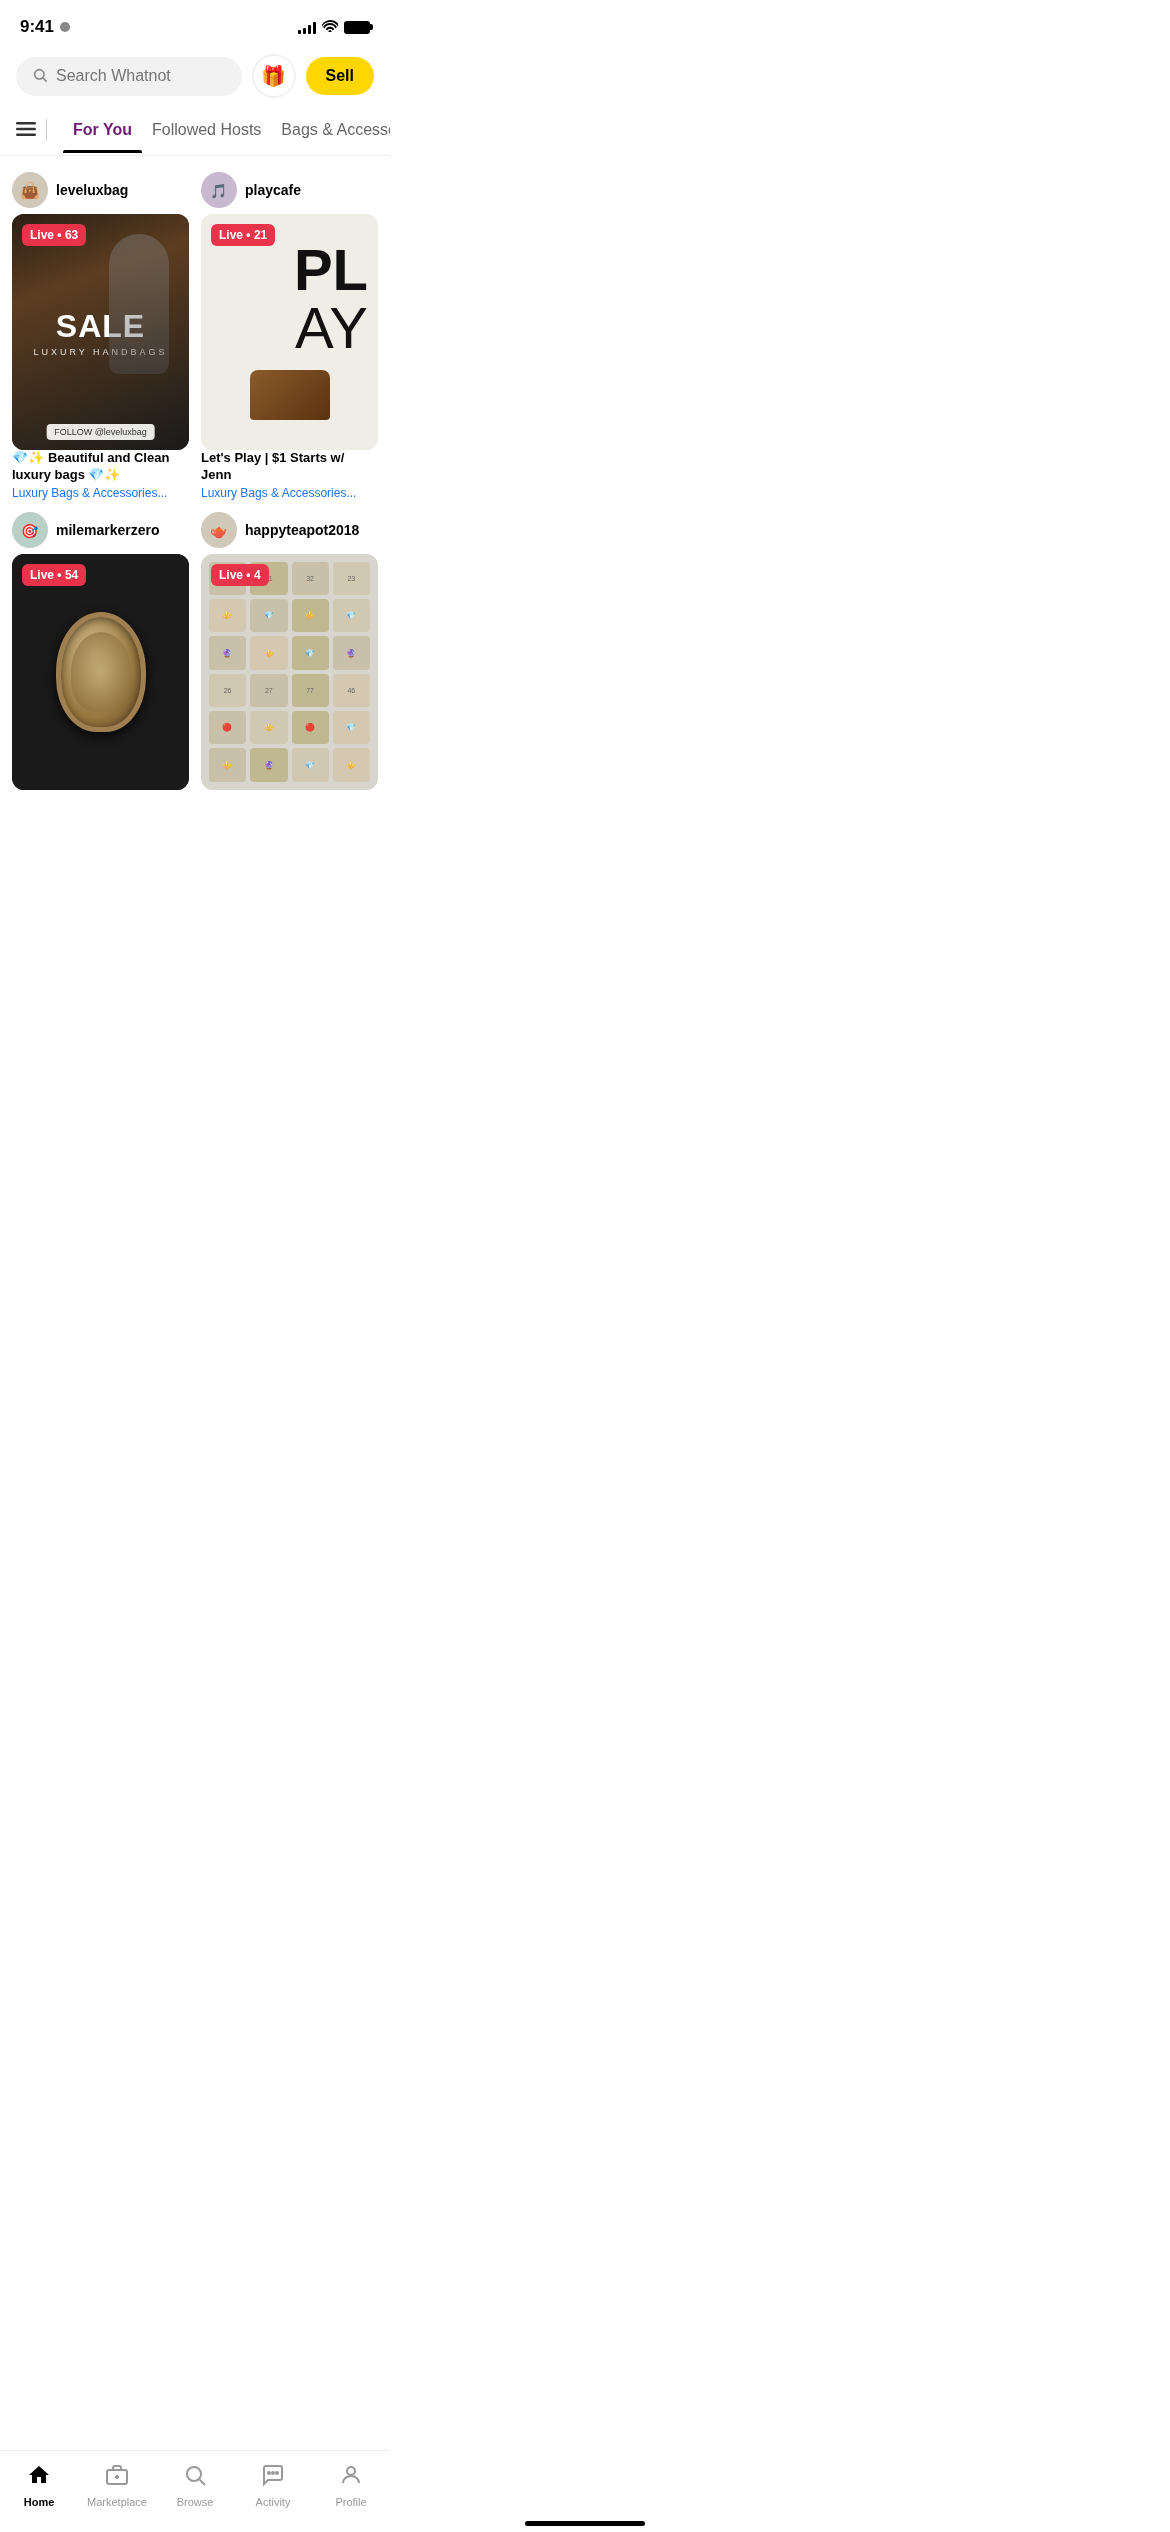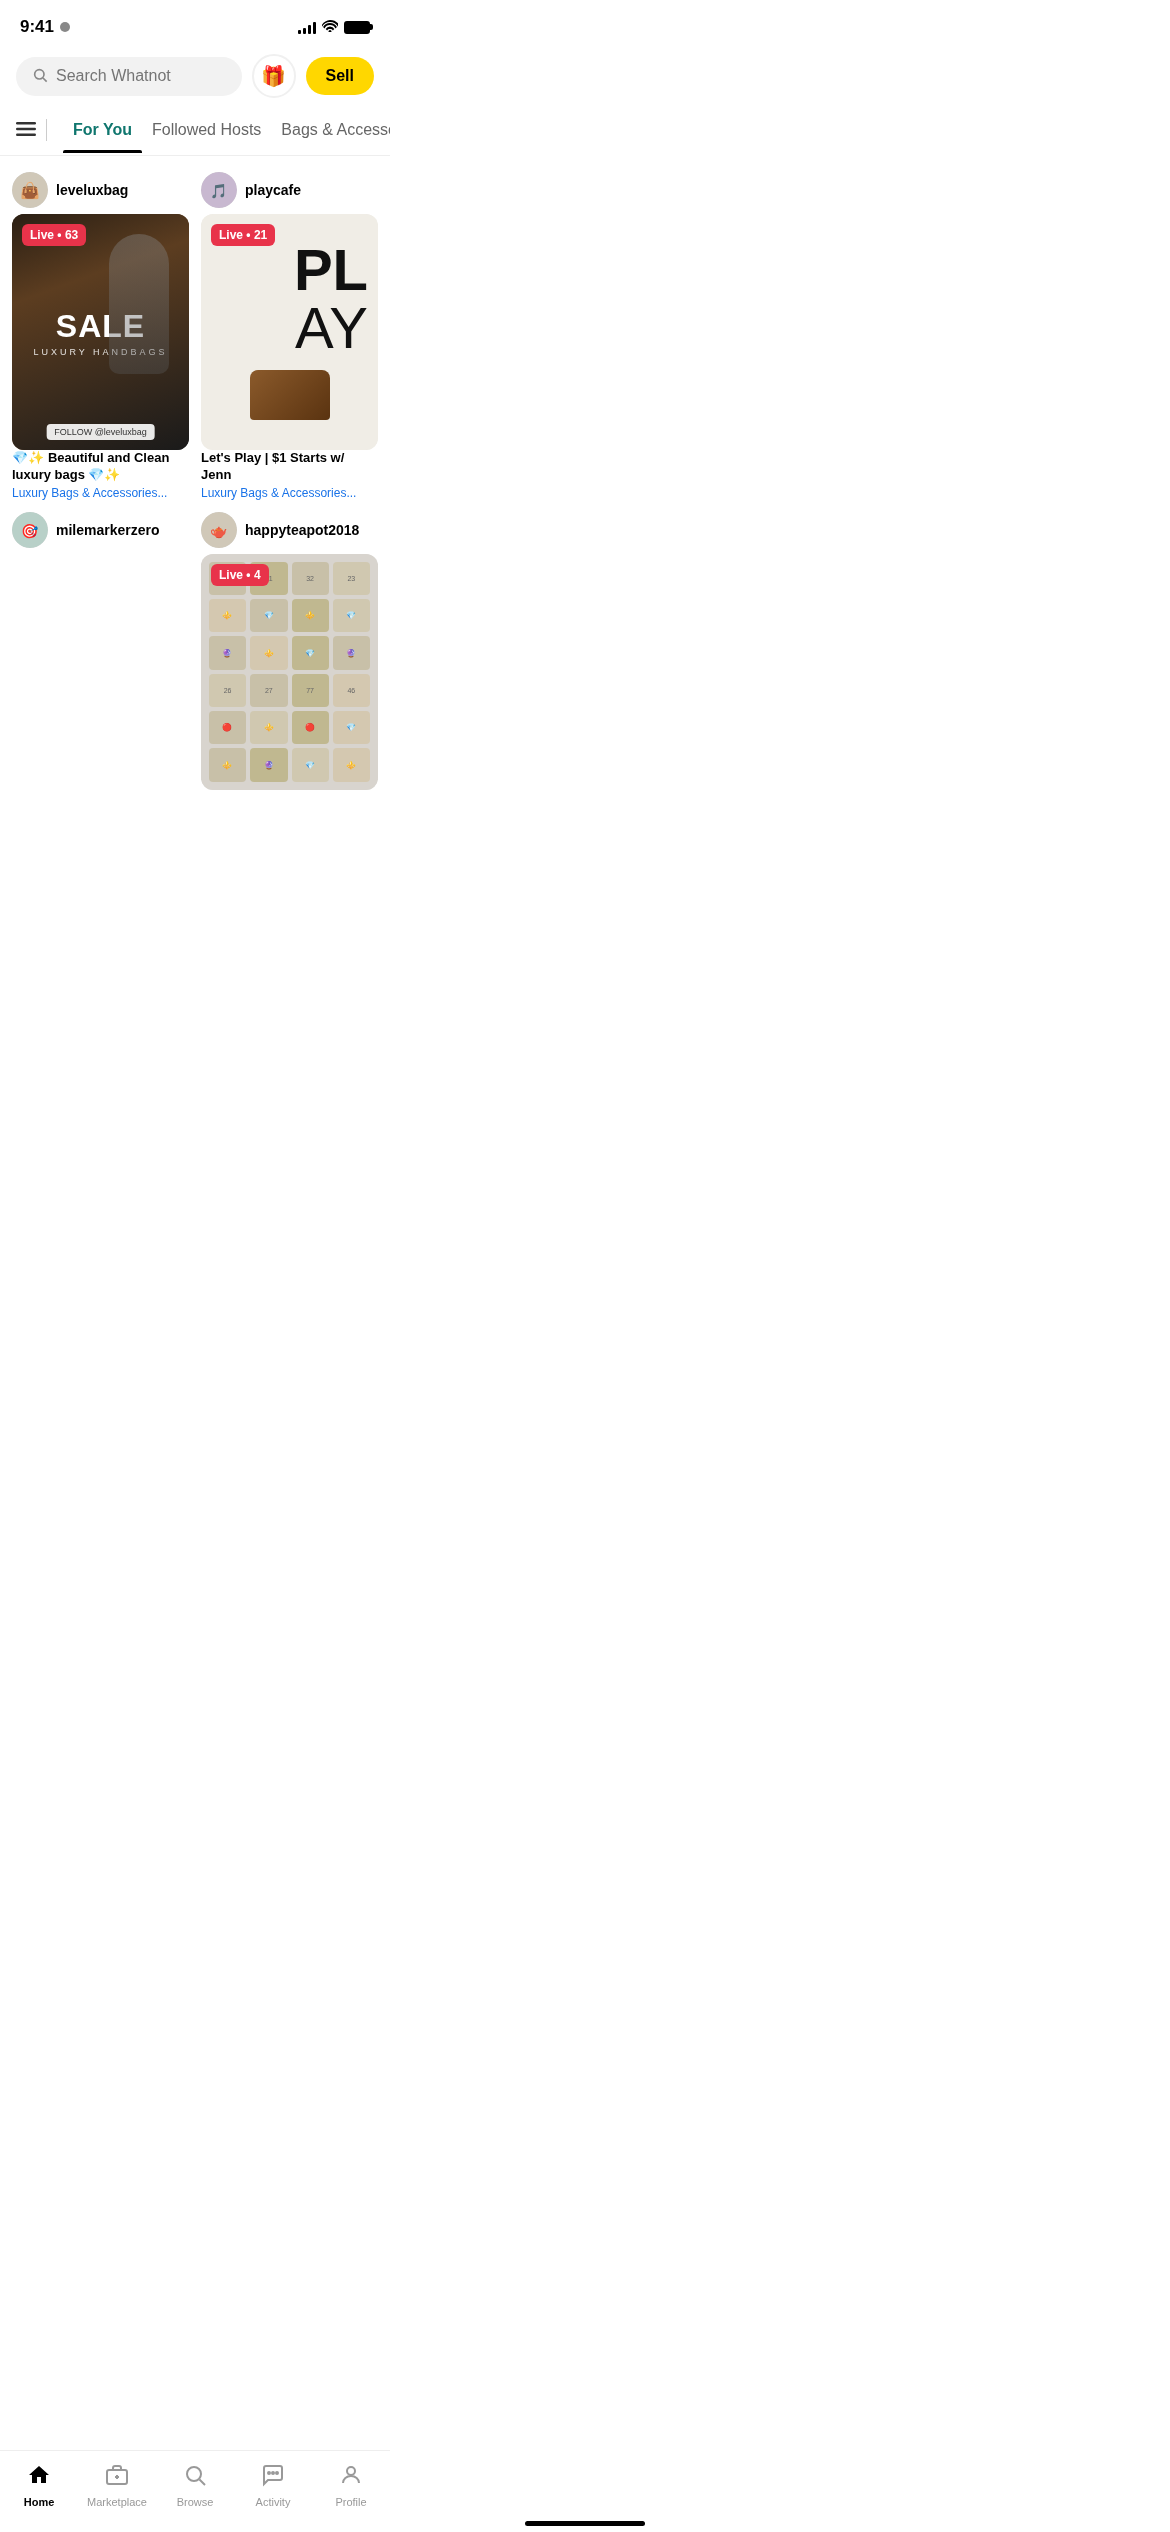--- a/index.html
+++ b/index.html
@@ -144,21 +144,21 @@
       padding: 14px 10px;
       font-size: 16px;
       font-weight: 500;
       color: #666;
       cursor: pointer;
       white-space: nowrap;
       position: relative;
       flex-shrink: 0;
     }
     .tab.active {
-      color: #0f766e;
+      color: #701a75;
       font-weight: 700;
     }
     .tab.active::after {
       content: '';
       position: absolute;
       bottom: 0; left: 0; right: 0;
       height: 3px;
       background: #000;
       border-radius: 2px 2px 0 0;
     }
@@ -409,20 +409,30 @@
 
   <div class="stream-card">
     <div class="stream-header">
       <div class="avatar">
         <svg width="36" height="36" viewBox="0 0 36 36">
             <circle cx="18" cy="18" r="18" fill="#b8d0c8"></circle>
             <text x="18" y="24" text-anchor="middle" font-size="14">🎯</text>
           </svg>
       </div>
       <span class="username">milemarkerzero</span>
+    </div>
+    <div class="stream-thumbnail thumb-milemarkerzero">
+      <div style="position:absolute;inset:0;background:#1a1a1a;"></div>
+
+      <div style="position:absolute;top:50%;left:50%;transform:translate(-50%,-50%);">
+        <div style="width:90px;height:120px;border:5px solid #a08050;border-radius:50% 50% 45% 45%;background:radial-gradient(ellipse at 40% 35%, #d4c090, #9a7840 60%, #5a3f20 100%);display:flex;align-items:center;justify-content:center;box-shadow:inset 0 2px 8px rgba(0,0,0,0.5),0 4px 12px rgba(0,0,0,0.8);">
+          <div style="width:60px;height:80px;border-radius:50% 50% 40% 40%;background:radial-gradient(ellipse,#c0a870,#806030);opacity:0.7;"></div>
+        </div>
+      </div>
+      <div class="live-badge">Live • 54</div>
     </div>
   </div>
 
   <div class="stream-card">
     <div class="stream-header">
       <div class="avatar">
         <svg width="36" height="36" viewBox="0 0 36 36">
             <circle cx="18" cy="18" r="18" fill="#d0c8b8"></circle>
             <text x="18" y="24" text-anchor="middle" font-size="14">🫖</text>
           </svg>

